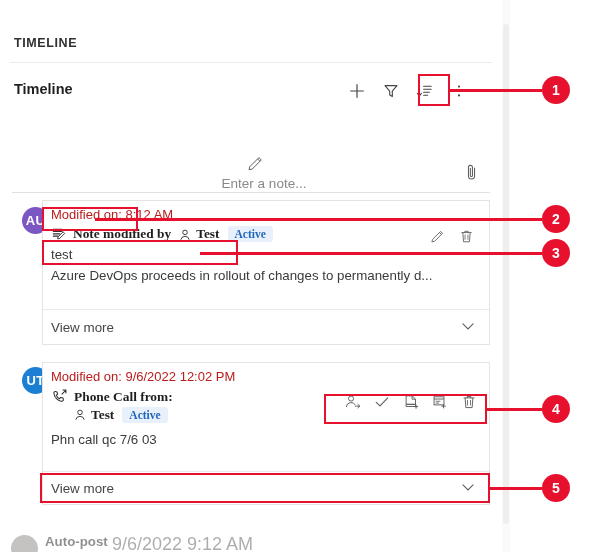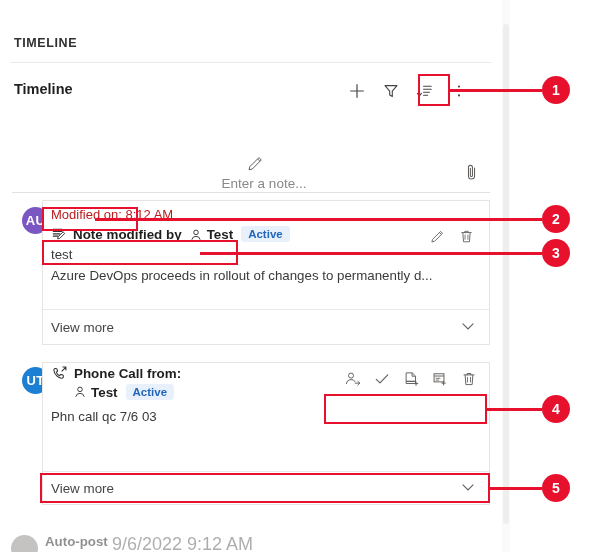--- a/index.html
+++ b/index.html
@@ -164,20 +164,21 @@
   .modified-line {
     font-size: 13px;
     color: #b91c1c;
     padding: 6px 0 2px 8px;
   }
   .subject-row {
     display: flex;
     align-items: flex-end;
     padding: 2px 0 0 8px;
     position: relative;
+    font-family: Liberation Serif, serif;
   }
   .subject-icon { margin-right: 6px; display: flex; }
   .subject-text {
     font-size: 13.4px;
     font-weight: 700;
     color: #201f1e;
   }
   .person-icon { margin: 0 4px 0 7px; display: inline-flex; vertical-align: -2px; }
   .person-name {
     font-size: 13.4px;
@@ -434,20 +435,21 @@
   </div>
 
   <div class="entry" style="left:0;top:362px;width:492px;height:145px;">
 
     <div class="avatar" style="top:5px;background:#1B7FD4;">
       <span>UT</span>
     </div>
 
     <div class="card" style="top:0px;height:143px;">
 
+      <div class="modified-line">Modified on: 9/6/2022 12:02 PM</div>
 
       <div class="subject-row" style="display:block;">
         <div style="display:flex;align-items:center;">
           <span class="subject-icon">
             <svg width="17" height="17" viewBox="0 0 18 18">
               <path d="M3.0 5.0 a1.6 1.6 0 0 1 1.9 -1.2 l1.4 .4 .6 2.4 -1.4 1.2 a8.5 8.5 0 0 0 3.6 3.6 l1.2 -1.4 2.4 .6 .4 1.4 a1.6 1.6 0 0 1 -1.2 1.9 C8.2 14.9 3.1 9.8 3.0 5.0 Z" stroke="#323130" stroke-width="1.1" fill="none" stroke-linejoin="round"></path>
               <path d="M11.6 6.4 L15.6 2.4 M12.6 2.2 H15.8 V5.4" stroke="#323130" stroke-width="1.1" fill="none" stroke-linecap="round" stroke-linejoin="round"></path>
             </svg>
           </span>
           <span class="subject-text">Phone Call from:</span>

